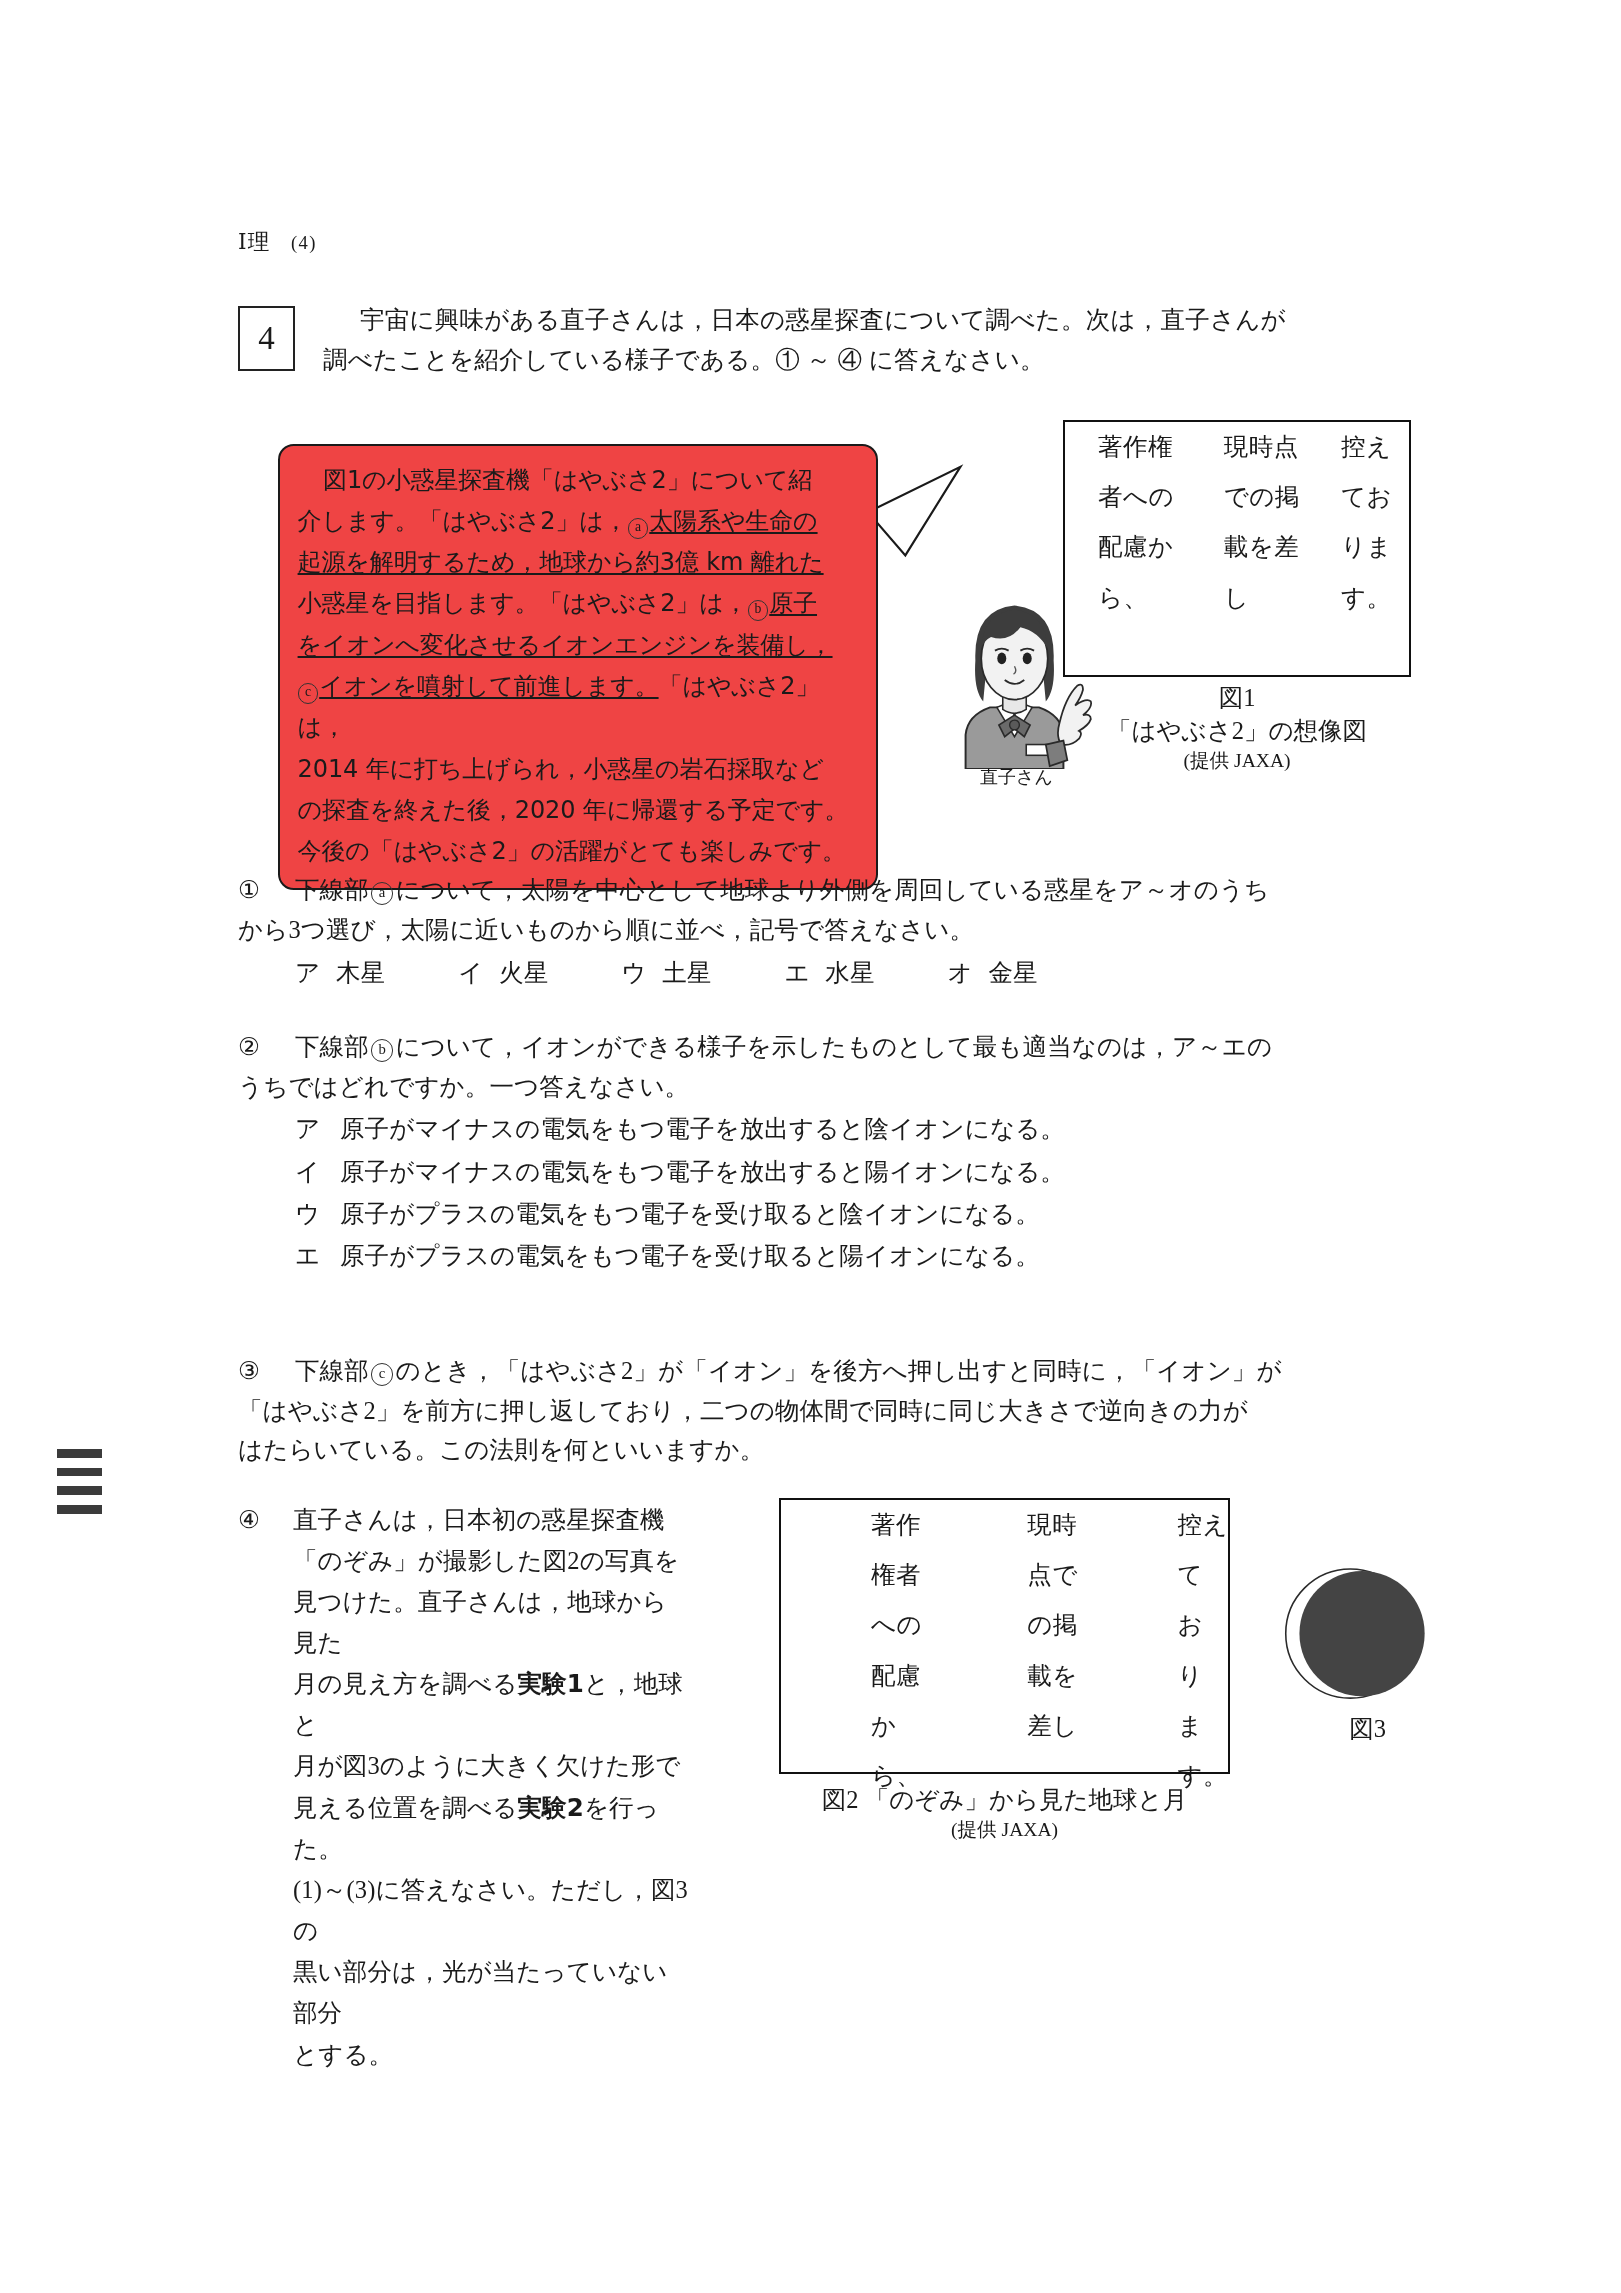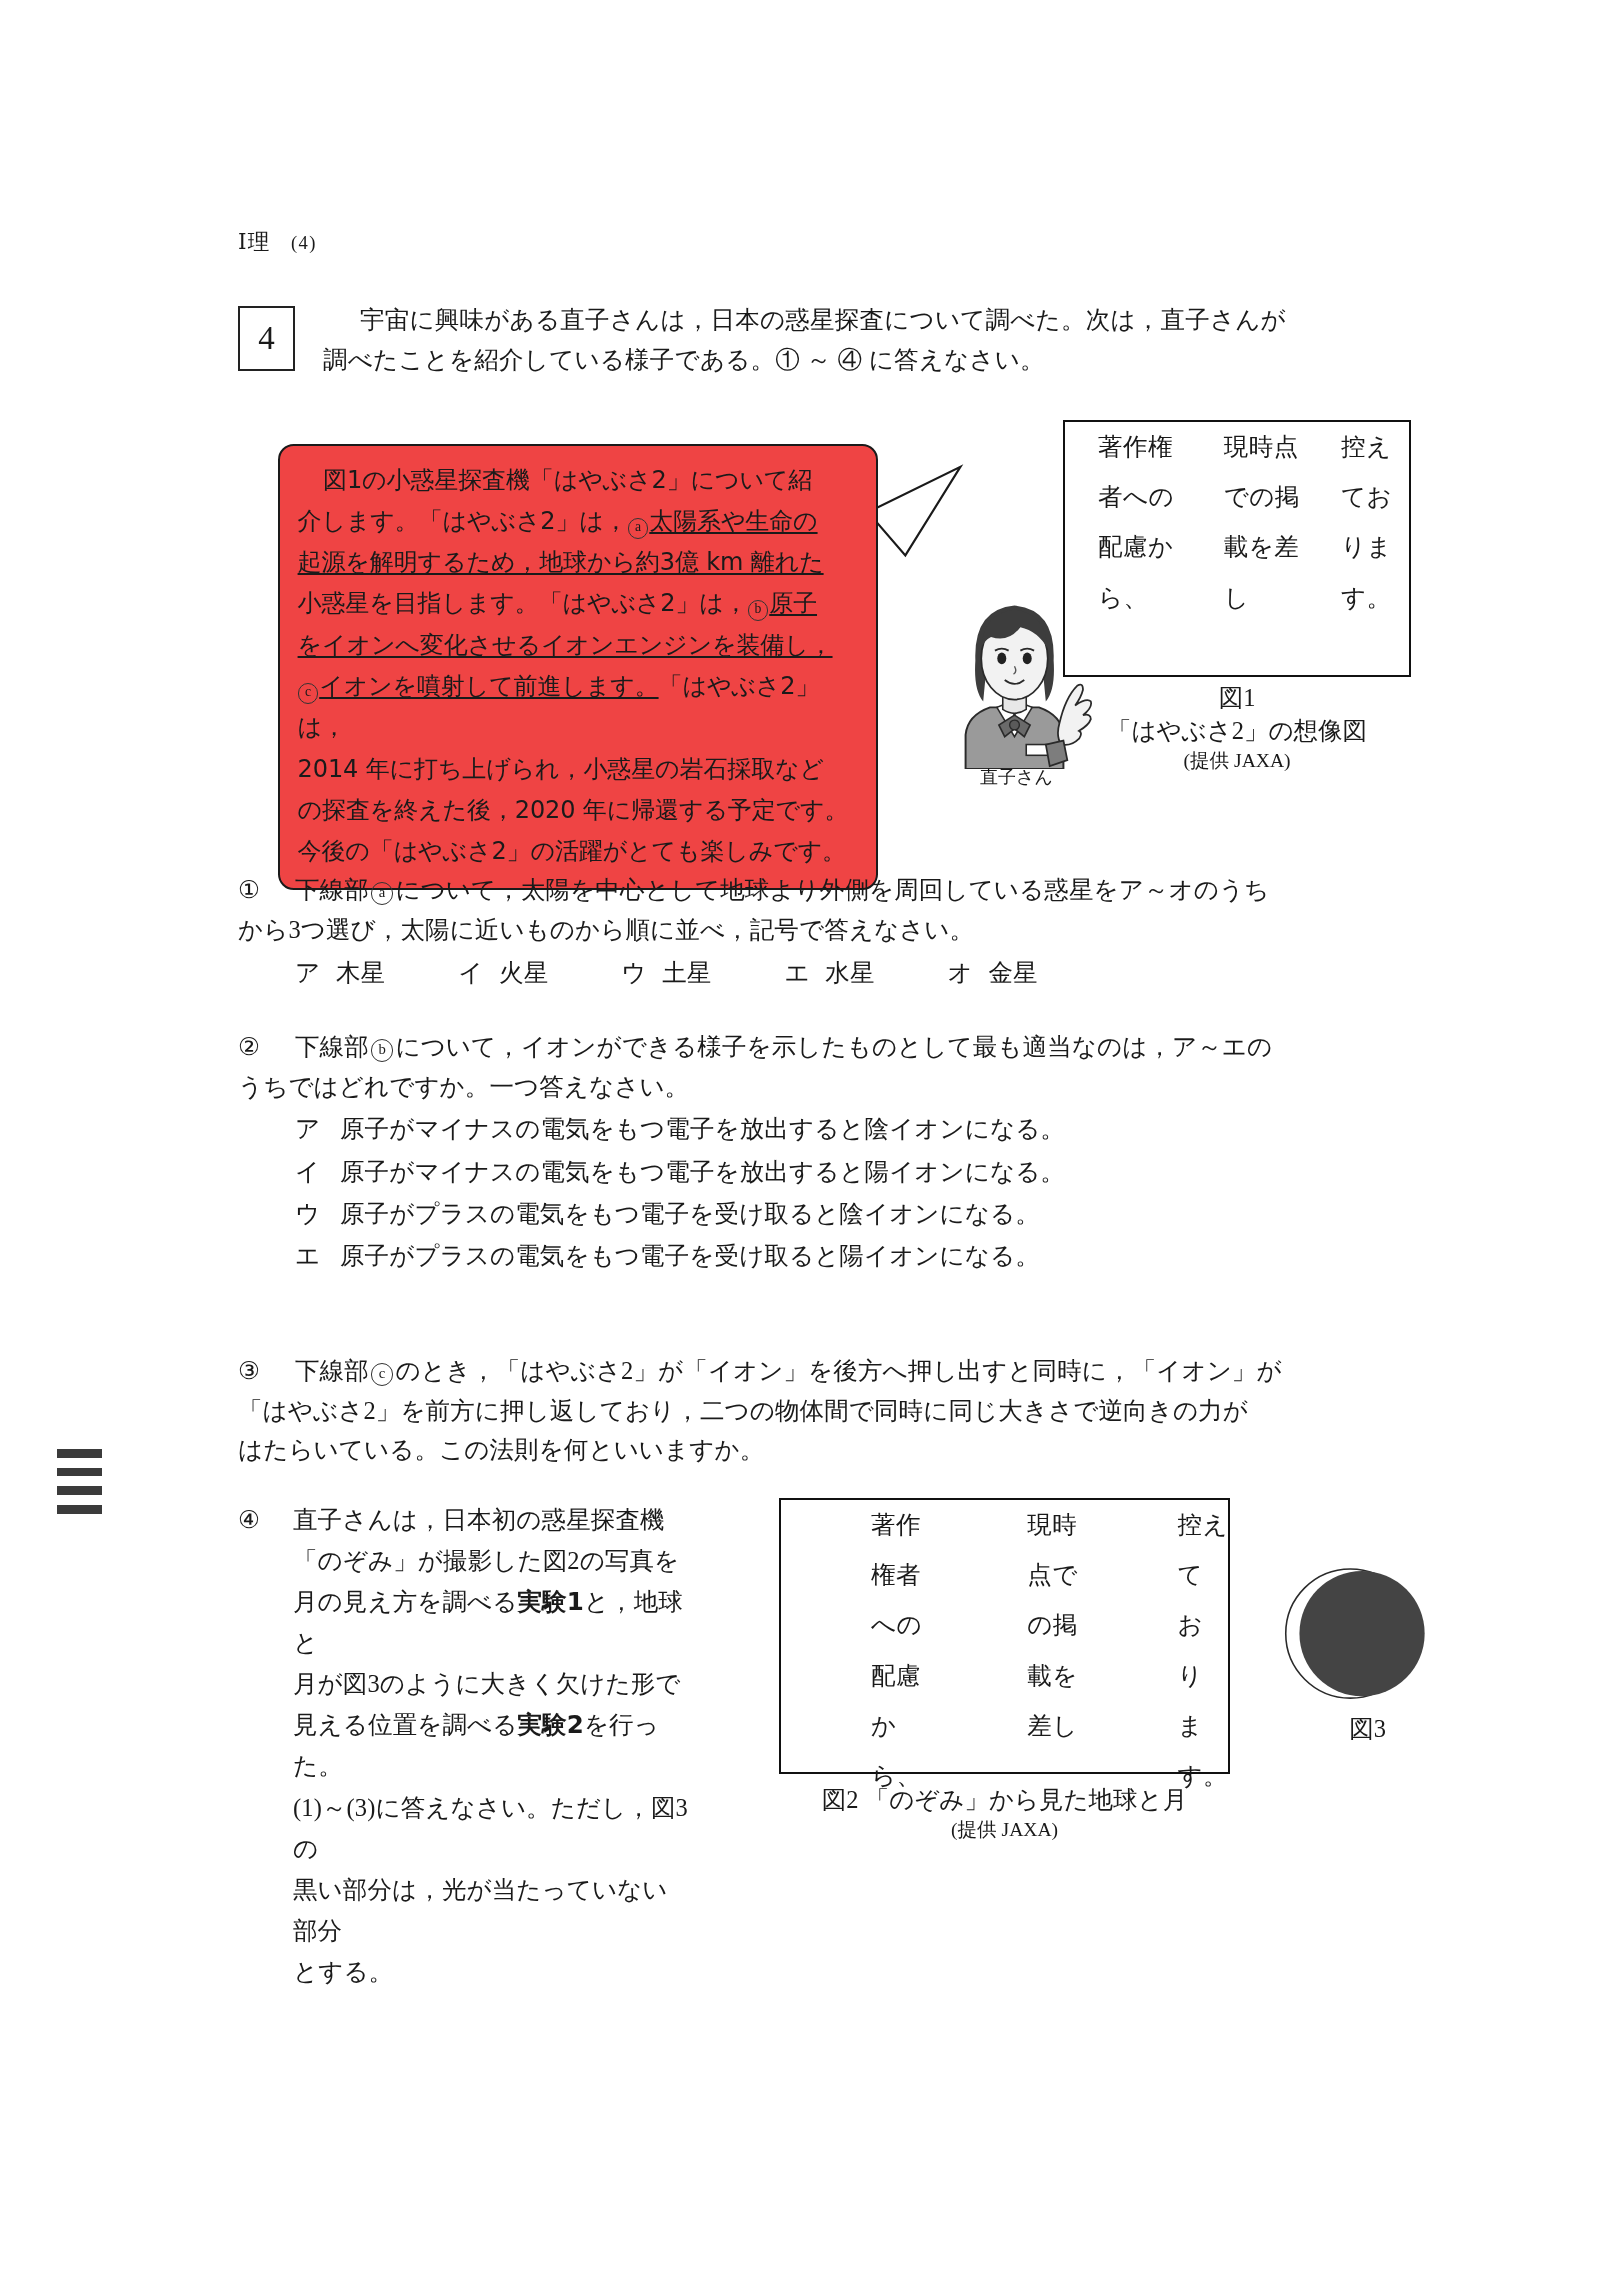--- a/index.html
+++ b/index.html
@@ -352,20 +352,21 @@
     <span class="num">③</span>
     <span class="body"><span>下線部</span><span class="cmark">c</span><span>のとき，「はやぶさ2」が「イオン」を後方へ押し出すと同時に，「イオン」が</span></span>
     <span class="hang">「はやぶさ2」を前方に押し返しており，二つの物体間で同時に同じ大きさで逆向きの力が</span>
     <span class="hang">はたらいている。この法則を何といいますか。</span>
   </div>
 
   <div class="q" id="q4">
     <span class="num">④</span>
     <span class="body">直子さんは，日本初の惑星探査機</span>
     <span class="col">「のぞみ」が撮影した図2の写真を</span>
+    <span class="col">見つけた。直子さんは，地球から見た</span>
     <span class="col"><span>月の見え方を調べる</span><span class="b">実験1</span><span>と，地球と</span></span>
     <span class="col">月が図3のように大きく欠けた形で</span>
     <span class="col"><span>見える位置を調べる</span><span class="b">実験2</span><span>を行った。</span></span>
     <span class="col">(1)～(3)に答えなさい。ただし，図3の</span>
     <span class="col">黒い部分は，光が当たっていない部分</span>
     <span class="col">とする。</span>
   </div>
 
   <div class="notice-box" id="notice-fig2">
     <div class="line">著作権者への配慮から、</div>

